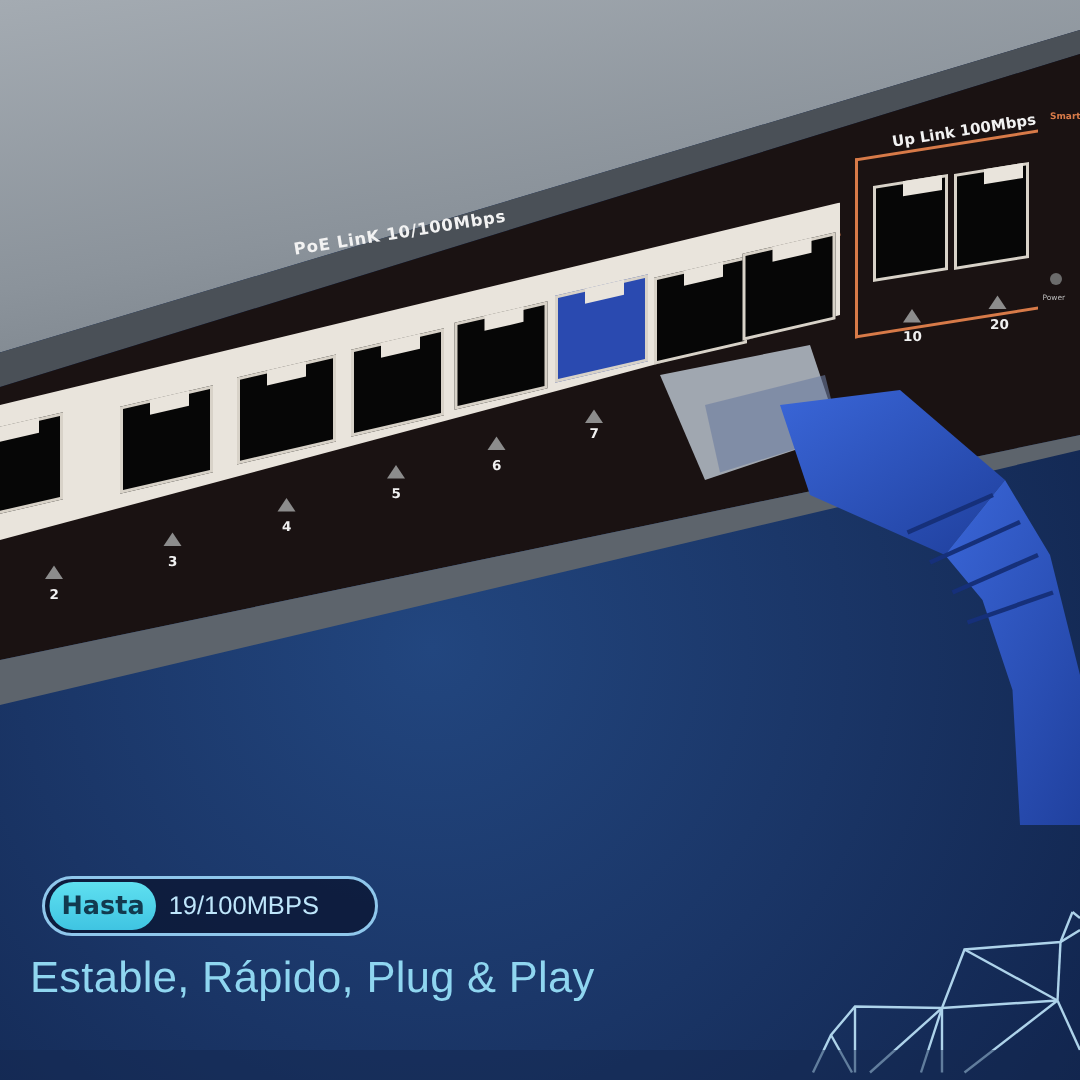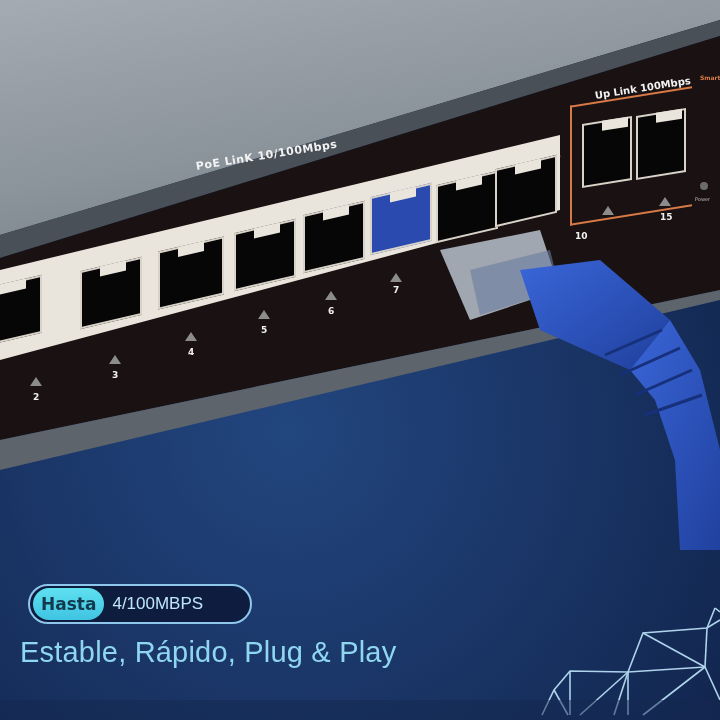--- a/index.html
+++ b/index.html
@@ -89,23 +89,23 @@
   <div class="port-label" style="left:112px;top:370px;">3</div>
   <div class="tri" style="left:185px;top:332px;"></div>
   <div class="port-label" style="left:188px;top:347px;">4</div>
   <div class="tri" style="left:258px;top:310px;"></div>
   <div class="port-label" style="left:261px;top:325px;">5</div>
   <div class="tri" style="left:325px;top:291px;"></div>
   <div class="port-label" style="left:328px;top:306px;">6</div>
   <div class="tri" style="left:390px;top:273px;"></div>
   <div class="port-label" style="left:393px;top:285px;">7</div>
   <div class="tri" style="left:602px;top:206px;"></div>
-  <div class="port-label" style="left:575px;top:220px;margin-top:11px;">10</div>
+  <div class="port-label" style="left:602px;top:220px;">10</div>
   <div class="tri" style="left:659px;top:197px;"></div>
-  <div class="port-label" style="left:660px;top:212px;">15</div>
+  <div class="port-label" style="left:660px;top:212px;">20</div>
 
   <svg class="cable" viewBox="0 0 300 320">
     <defs>
       <linearGradient id="cg" x1="0" y1="0" x2="1" y2="1">
         <stop offset="0" stop-color="#3a66d8"></stop>
           <stop offset="1" stop-color="#1f3f9c"></stop>
       </linearGradient>
     </defs>
     <polygon points="10,20 110,0 130,60 40,90" fill="#b8c2cc" opacity=".85"></polygon>
     <polygon points="40,40 120,20 130,60 50,85" fill="#6a7ba0" opacity=".6"></polygon>
@@ -134,16 +134,16 @@
       <line x1="165" y1="107" x2="180" y2="140"></line>
       <line x1="167" y1="68" x2="175" y2="48"></line>
       <line x1="175" y1="48" x2="180" y2="52"></line>
     </g>
   </svg>
 
   <div class="bottom-band"></div>
 
   <div class="speed-pill">
     <span class="hasta">Hasta</span>
-    <span class="speed">4/100MBPS</span>
+    <span class="speed">19/100MBPS</span>
   </div>
   <div class="headline">Estable, Rápido, Plug &amp; Play</div>
 </div>
 
 </body></html>

